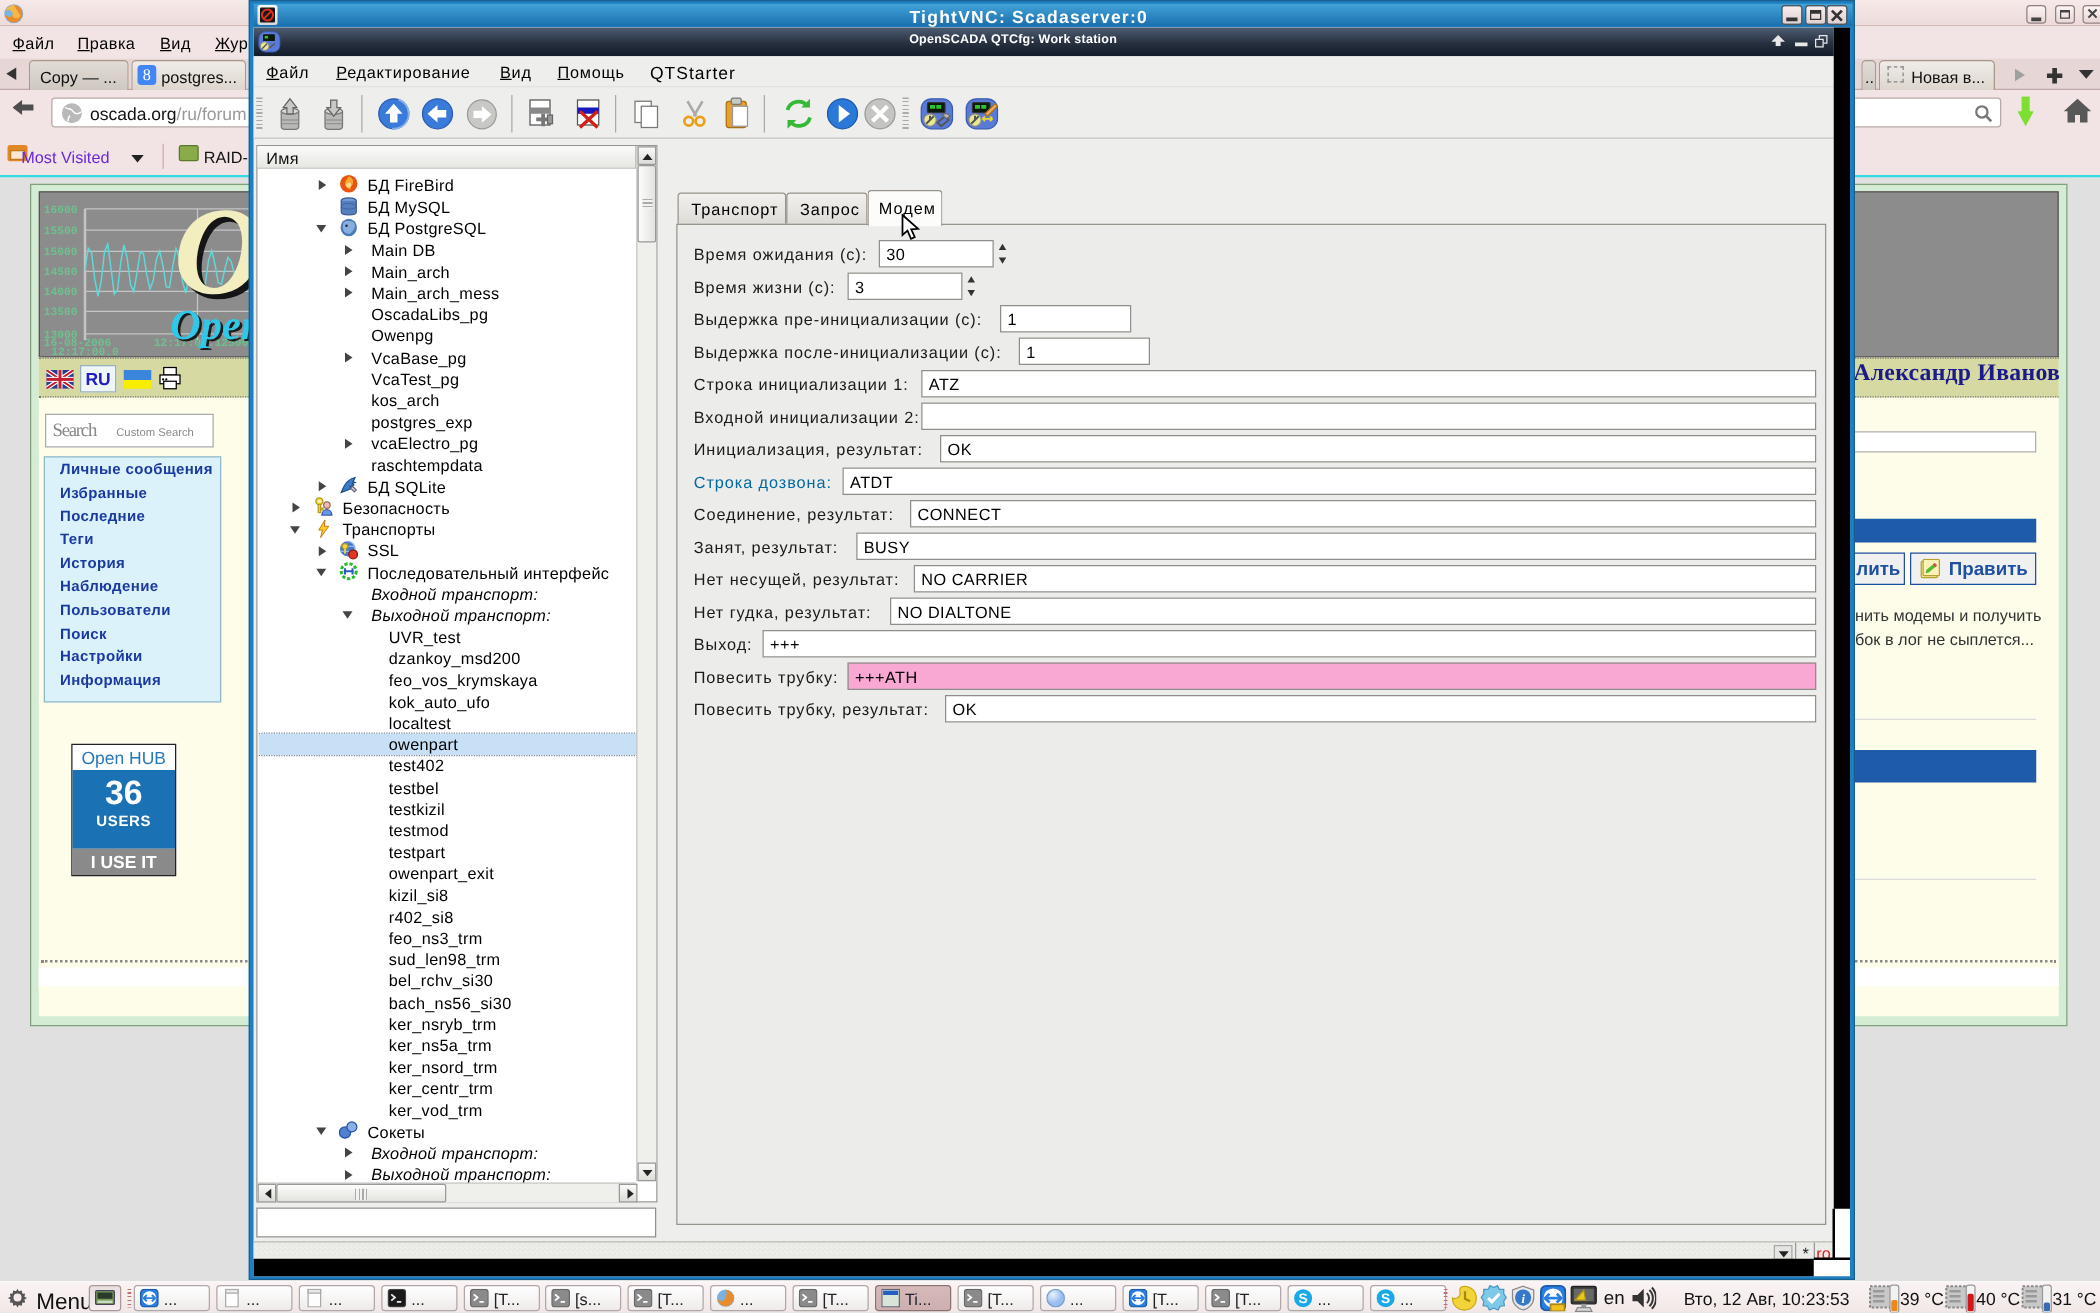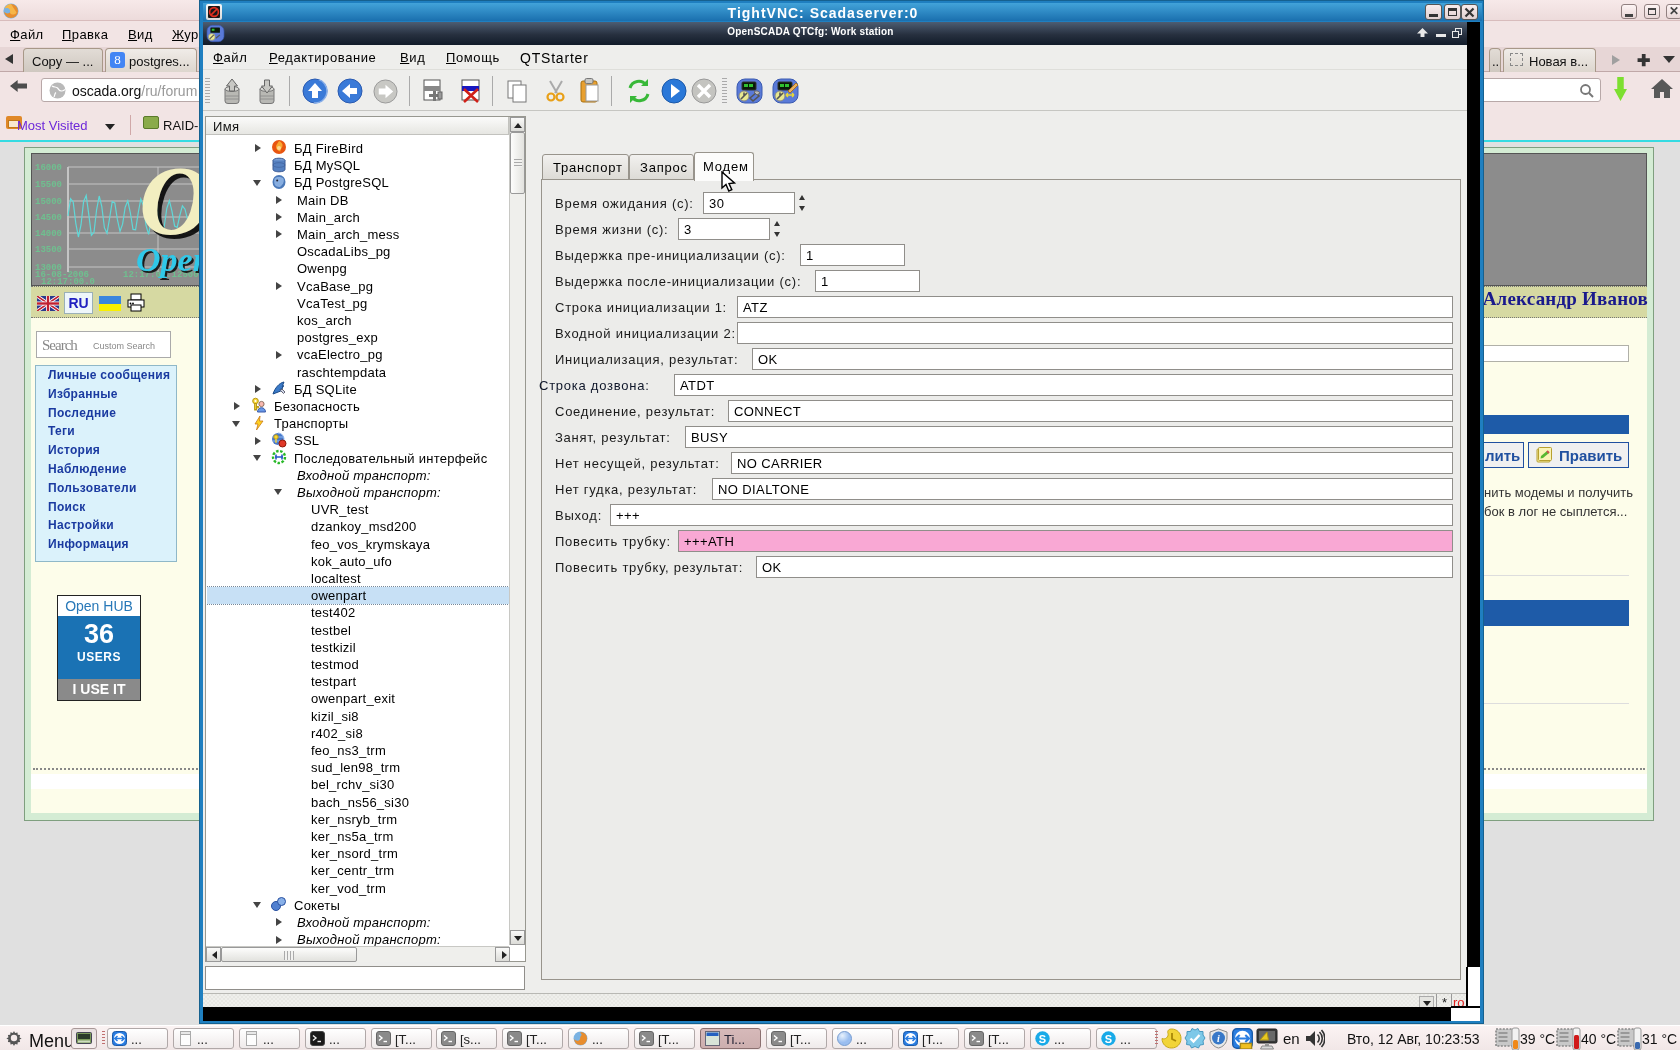--- a/index.html
+++ b/index.html
@@ -629,21 +629,21 @@
             <span class="abs" style="left:5px;top:3px;font-size:13px;letter-spacing:.4px;color:#000">ATZ</span>
           </div>
 <span class="abs" style="left:352px;top:304px;font-size:13px;letter-spacing:.75px;color:#1a1a1a">Входной инициализации 2:</span>
 <div class="abs" style="left:534px;top:300px;width:716px;height:22px;background:#fff;border:1px solid #908e8a">
             <span class="abs" style="left:5px;top:3px;font-size:13px;letter-spacing:.4px;color:#000"></span>
           </div>
 <span class="abs" style="left:352px;top:330px;font-size:13px;letter-spacing:.75px;color:#1a1a1a">Инициализация, результат:</span>
 <div class="abs" style="left:549px;top:326px;width:701px;height:22px;background:#fff;border:1px solid #908e8a">
             <span class="abs" style="left:5px;top:3px;font-size:13px;letter-spacing:.4px;color:#000">OK</span>
           </div>
-<span class="abs" style="left:336px;top:356px;font-size:13px;letter-spacing:.75px;color:#0f172a">Строка дозвона:</span>
+<span class="abs" style="left:352px;top:356px;font-size:13px;letter-spacing:.75px;color:#0369a1">Строка дозвона:</span>
 <div class="abs" style="left:471px;top:352px;width:779px;height:22px;background:#fff;border:1px solid #908e8a">
             <span class="abs" style="left:5px;top:3px;font-size:13px;letter-spacing:.4px;color:#000">ATDT</span>
           </div>
 <span class="abs" style="left:352px;top:382px;font-size:13px;letter-spacing:.75px;color:#1a1a1a">Соединение, результат:</span>
 <div class="abs" style="left:525px;top:378px;width:725px;height:22px;background:#fff;border:1px solid #908e8a">
             <span class="abs" style="left:5px;top:3px;font-size:13px;letter-spacing:.4px;color:#000">CONNECT</span>
           </div>
 <span class="abs" style="left:352px;top:408px;font-size:13px;letter-spacing:.75px;color:#1a1a1a">Занят, результат:</span>
 <div class="abs" style="left:482px;top:404px;width:768px;height:22px;background:#fff;border:1px solid #908e8a">
             <span class="abs" style="left:5px;top:3px;font-size:13px;letter-spacing:.4px;color:#000">BUSY</span>

